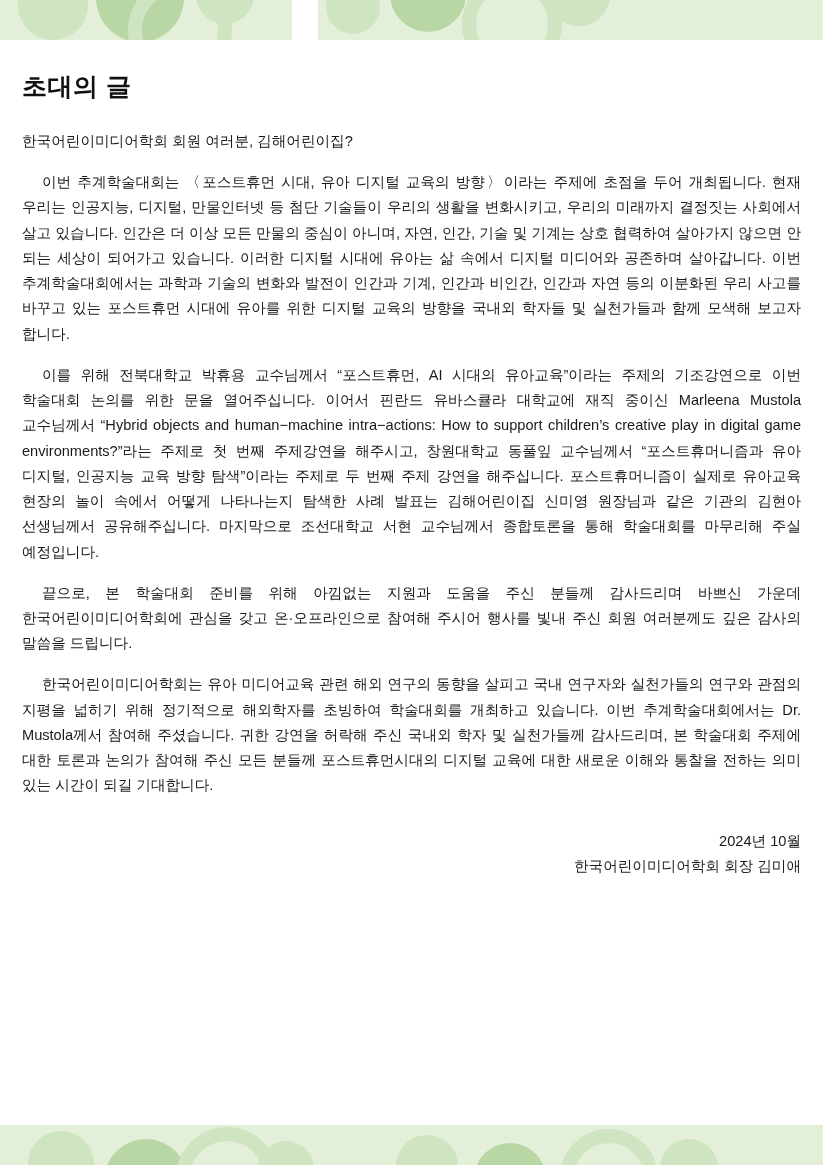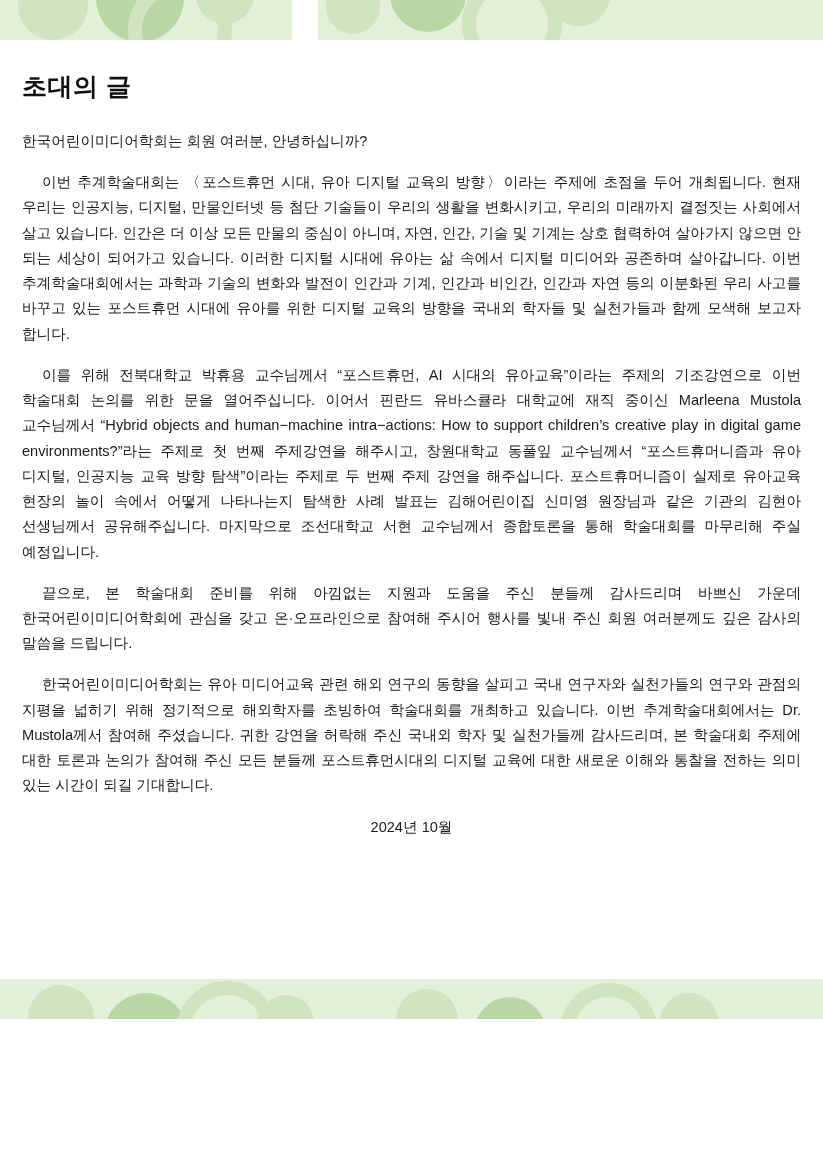--- a/index.html
+++ b/index.html
@@ -9,21 +9,21 @@
   body {
     width: 823px;
     height: 1165px;
     background: #ffffff;
     font-family: "Liberation Sans", sans-serif;
     overflow: hidden;
   }
   .page {
     position: relative;
     width: 823px;
-    height: 1019px;
+    height: 1165px;
     background: #ffffff;
     box-sizing: border-box;
     overflow: hidden;
   }
 
   
   .band {
     position: absolute;
     left: 0;
     width: 823px;
@@ -86,22 +86,22 @@
     text-justify: inter-character;
     word-break: keep-all;
   }
   p.para.indent {
     text-indent: 20px;
   }
   p.para.noindent {
     text-indent: 0;
   }
   .signature {
-    margin-top: 16px;
-    text-align: center;
+    margin-top: 30px;
+    text-align: right;
     font-size: 14.6px;
     line-height: 1.75;
     color: #1a1a1a;
   }
   .signature div {
     margin: 0;
   }
 </style>
 </head>
 <body>
@@ -127,24 +127,25 @@
     <div class="blob" style="left:258px; top:16px; width:56px; height:56px;"></div>
     <div class="blob" style="left:396px; top:10px; width:62px; height:62px;"></div>
     <div class="blob dark" style="left:474px; top:18px; width:72px; height:72px;"></div>
     <div class="ring" style="left:560px; top:4px; width:70px; height:70px;"></div>
     <div class="blob" style="left:660px; top:14px; width:58px; height:58px;"></div>
   </div>
 
   <div class="content">
     <h1 class="doc-title">초대의 글</h1>
 
-    <p class="para noindent">한국어린이미디어학회는 회원 여러분, 안녕하십니까?</p>
+    <p class="para noindent">한국어린이미디어학회 회원 여러분, 김해어린이집?</p>
     <p class="para indent">이번 추계학술대회는 〈포스트휴먼 시대, 유아 디지털 교육의 방향〉이라는 주제에 초점을 두어 개최됩니다. 현재 우리는 인공지능, 디지털, 만물인터넷 등 첨단 기술들이 우리의 생활을 변화시키고, 우리의 미래까지 결정짓는 사회에서 살고 있습니다. 인간은 더 이상 모든 만물의 중심이 아니며, 자연, 인간, 기술 및 기계는 상호 협력하여 살아가지 않으면 안 되는 세상이 되어가고 있습니다. 이러한 디지털 시대에 유아는 삶 속에서 디지털 미디어와 공존하며 살아갑니다. 이번 추계학술대회에서는 과학과 기술의 변화와 발전이 인간과 기계, 인간과 비인간, 인간과 자연 등의 이분화된 우리 사고를 바꾸고 있는 포스트휴먼 시대에 유아를 위한 디지털 교육의 방향을 국내외 학자들 및 실천가들과 함께 모색해 보고자 합니다.</p>
     <p class="para indent">이를 위해 전북대학교 박휴용 교수님께서 “포스트휴먼, AI 시대의 유아교육”이라는 주제의 기조강연으로 이번 학술대회 논의를 위한 문을 열어주십니다. 이어서 핀란드 유바스큘라 대학교에 재직 중이신 Marleena Mustola 교수님께서 “Hybrid objects and human−machine intra−actions: How to support children’s creative play in digital game environments?”라는 주제로 첫 번째 주제강연을 해주시고, 창원대학교 동풀잎 교수님께서 “포스트휴머니즘과 유아 디지털, 인공지능 교육 방향 탐색”이라는 주제로 두 번째 주제 강연을 해주십니다. 포스트휴머니즘이 실제로 유아교육 현장의 놀이 속에서 어떻게 나타나는지 탐색한 사례 발표는 김해어린이집 신미영 원장님과 같은 기관의 김현아 선생님께서 공유해주십니다. 마지막으로 조선대학교 서현 교수님께서 종합토론을 통해 학술대회를 마무리해 주실 예정입니다.</p>
     <p class="para indent">끝으로, 본 학술대회 준비를 위해 아낌없는 지원과 도움을 주신 분들께 감사드리며 바쁘신 가운데 한국어린이미디어학회에 관심을 갖고 온·오프라인으로 참여해 주시어 행사를 빛내 주신 회원 여러분께도 깊은 감사의 말씀을 드립니다.</p>
     <p class="para indent">한국어린이미디어학회는 유아 미디어교육 관련 해외 연구의 동향을 살피고 국내 연구자와 실천가들의 연구와 관점의 지평을 넓히기 위해 정기적으로 해외학자를 초빙하여 학술대회를 개최하고 있습니다. 이번 추계학술대회에서는 Dr. Mustola께서 참여해 주셨습니다. 귀한 강연을 허락해 주신 국내외 학자 및 실천가들께 감사드리며, 본 학술대회 주제에 대한 토론과 논의가 참여해 주신 모든 분들께 포스트휴먼시대의 디지털 교육에 대한 새로운 이해와 통찰을 전하는 의미 있는 시간이 되길 기대합니다.</p>
 
     <div class="signature">
       <div>2024년 10월</div>
+      <div>한국어린이미디어학회 회장 김미애</div>
     </div>
   </div>
 
 </div>
 
 </body></html>

